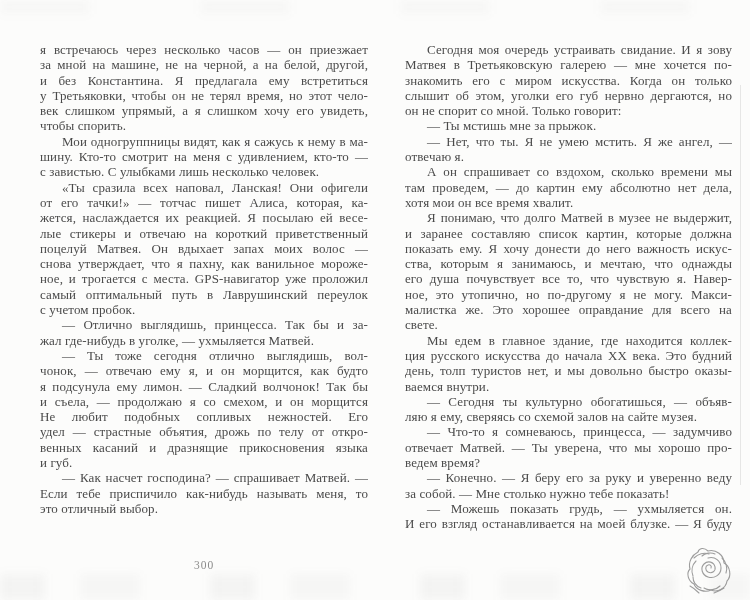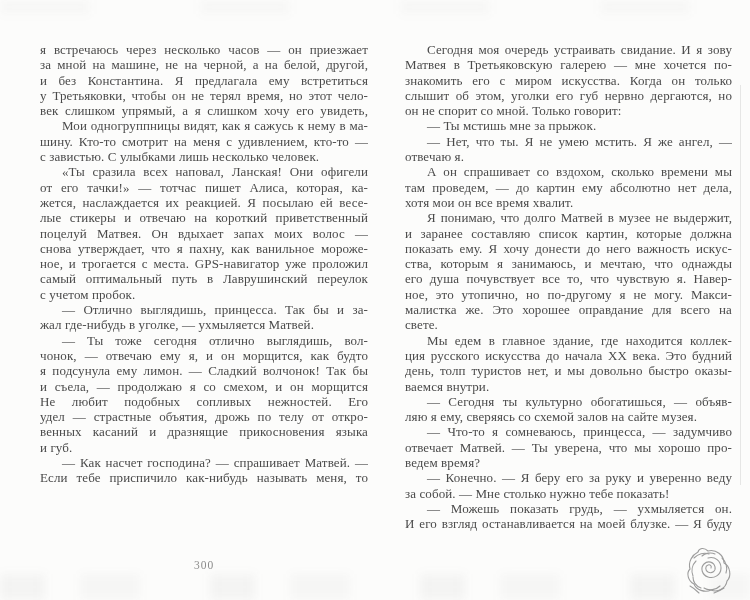--- a/index.html
+++ b/index.html
@@ -56,20 +56,21 @@
 <div class="screen">
 
   <div class="noise-top"></div>
 
   <div class="page-col left">
       <div class="ln j">я встречаюсь через несколько часов — он приезжает</div>
       <div class="ln j">за мной на машине, не на черной, а на белой, другой,</div>
       <div class="ln j">и без Константина. Я предлагала ему встретиться</div>
       <div class="ln j">у Третьяковки, чтобы он не терял время, но этот чело-</div>
       <div class="ln j">век слишком упрямый, а я слишком хочу его увидеть,</div>
+      <div class="ln">чтобы спорить.</div>
       <div class="ln j in">Мои одногруппницы видят, как я сажусь к нему в ма-</div>
       <div class="ln j">шину. Кто-то смотрит на меня с удивлением, кто-то —</div>
       <div class="ln">с завистью. С улыбками лишь несколько человек.</div>
       <div class="ln j in">«Ты сразила всех наповал, Ланская! Они офигели</div>
       <div class="ln j">от его тачки!» — тотчас пишет Алиса, которая, ка-</div>
       <div class="ln j">жется, наслаждается их реакцией. Я посылаю ей весе-</div>
       <div class="ln j">лые стикеры и отвечаю на короткий приветственный</div>
       <div class="ln j">поцелуй Матвея. Он вдыхает запах моих волос —</div>
       <div class="ln j">снова утверждает, что я пахну, как ванильное мороже-</div>
       <div class="ln j">ное, и трогается с места. GPS-навигатор уже проложил</div>
@@ -80,20 +81,21 @@
       <div class="ln j in">— Ты тоже сегодня отлично выглядишь, вол-</div>
       <div class="ln j">чонок, — отвечаю ему я, и он морщится, как будто</div>
       <div class="ln j">я подсунула ему лимон. — Сладкий волчонок! Так бы</div>
       <div class="ln j">и съела, — продолжаю я со смехом, и он морщится</div>
       <div class="ln j">Не любит подобных сопливых нежностей. Его</div>
       <div class="ln j">удел — страстные объятия, дрожь по телу от откро-</div>
       <div class="ln j">венных касаний и дразнящие прикосновения языка</div>
       <div class="ln">и губ.</div>
       <div class="ln j in">— Как насчет господина? — спрашивает Матвей. —</div>
       <div class="ln j">Если тебе приспичило как-нибудь называть меня, то</div>
+      <div class="ln">это отличный выбор.</div>
     </div>
 
   <div class="page-col right">
       <div class="ln j in">Сегодня моя очередь устраивать свидание. И я зову</div>
       <div class="ln j">Матвея в Третьяковскую галерею — мне хочется по-</div>
       <div class="ln j">знакомить его с миром искусства. Когда он только</div>
       <div class="ln j">слышит об этом, уголки его губ нервно дергаются, но</div>
       <div class="ln">он не спорит со мной. Только говорит:</div>
       <div class="ln in">— Ты мстишь мне за прыжок.</div>
       <div class="ln j in">— Нет, что ты. Я не умею мстить. Я же ангел, —</div>

